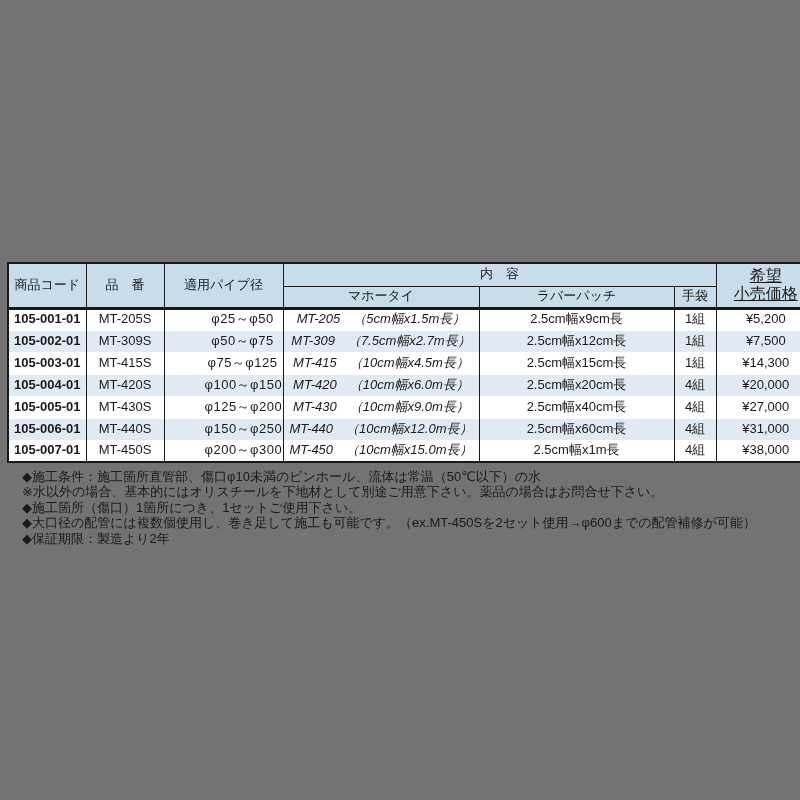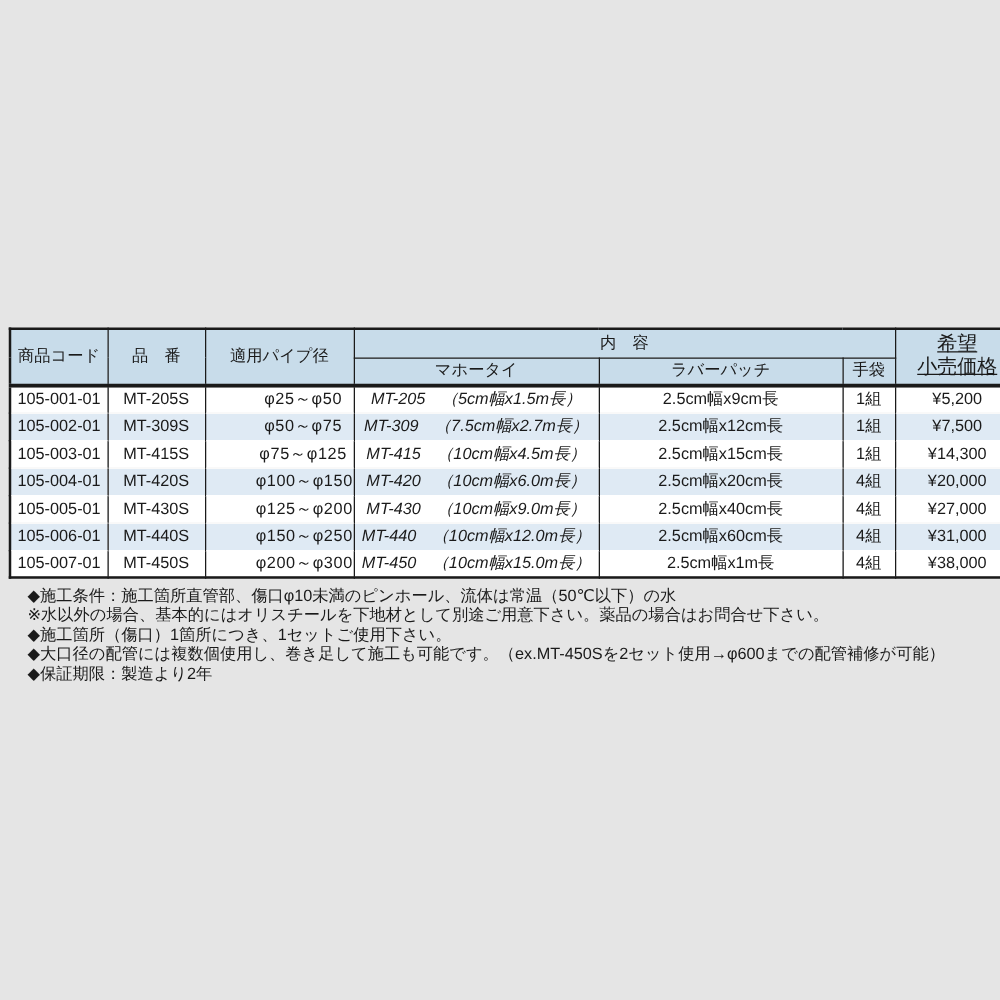--- a/index.html
+++ b/index.html
@@ -8,21 +8,21 @@
     --border-color:#1a1a1a;
     --text-color:#1a1a1a;
   }
   *{margin:0;padding:0;box-sizing:border-box;}
   html,body{background:#fff;}
   body{
     width:800px;height:800px;position:relative;overflow:hidden;
     font-family:"Liberation Sans","DejaVu Sans",sans-serif;
     color:var(--text-color);
   }
-  .sheet{position:absolute;inset:0;background:#e5e5e5;}
+  .sheet{position:absolute;inset:0;background:#737373;}
 
   table.spec{
     position:absolute;left:7px;top:262px;width:786px;
     border-collapse:collapse;table-layout:fixed;
     font-size:13px;line-height:1.15;
     border:2px solid var(--border-color);
   }
   thead{border-bottom:3px solid var(--border-color);}
   th{
     background:var(--header-bg);
@@ -38,21 +38,21 @@
     border-left:1px solid var(--border-color);
     border-right:1px solid var(--border-color);
     border-top:1px solid #ffffff;
     text-align:center;vertical-align:middle;
     height:22px;padding:0 2px;
     white-space:nowrap;overflow:hidden;
   }
   tbody tr:nth-child(even) td{background:var(--stripe-bg);}
   tbody tr:nth-child(odd) td{background:#ffffff;}
 
-  .col-code{width:78px;}
+  .col-code{width:78px;font-weight:bold;}
   .col-part{width:78px;}
   .col-diameter{width:119px;letter-spacing:0.5px;padding-left:40px;}
   .col-mahotai{width:196px;font-style:italic;}
   .col-patch{width:195px;}
   .col-gloves{width:42px;}
   .col-price{width:100px;}
 
   .notes{
     position:absolute;left:22px;top:469px;width:786px;
     font-size:13px;line-height:15.4px;

